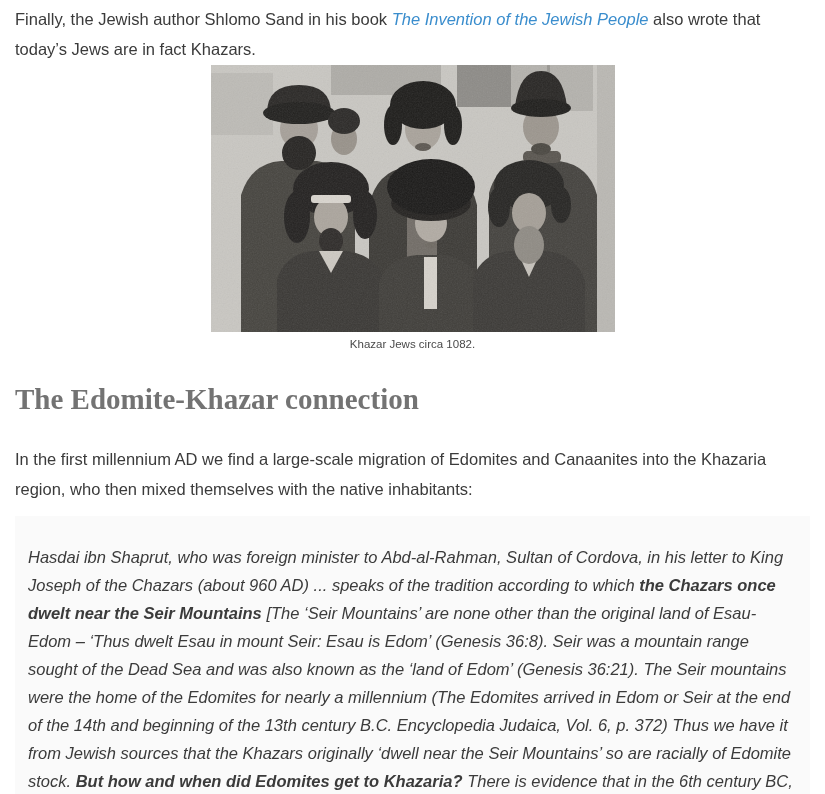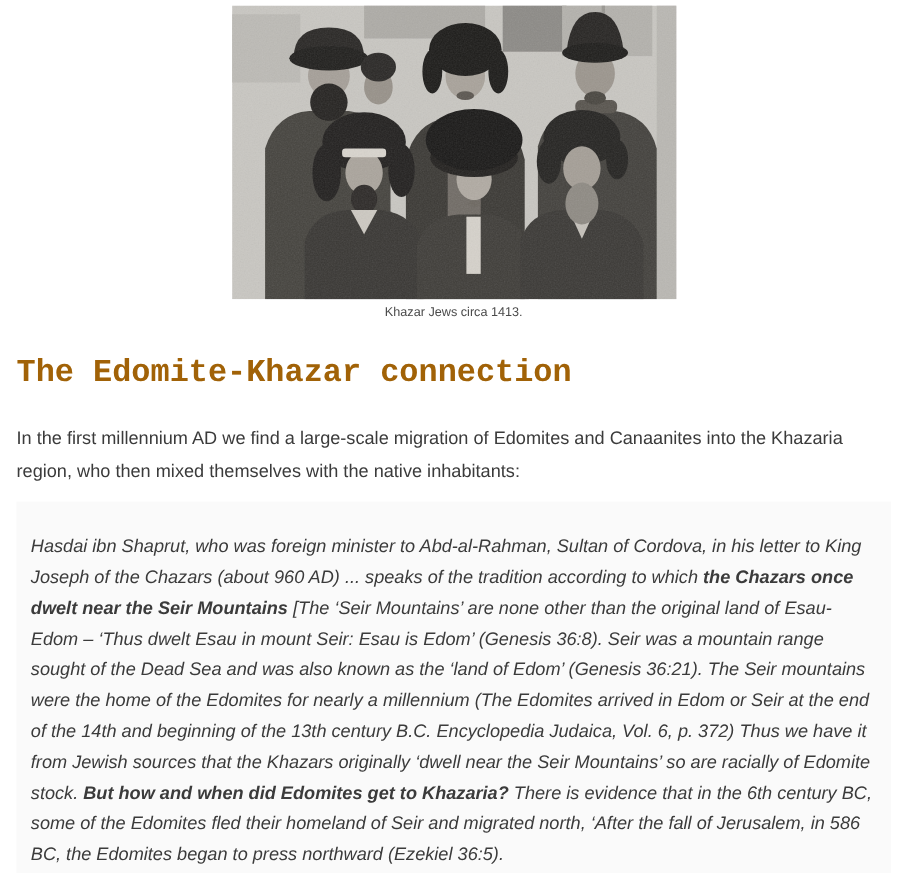--- a/index.html
+++ b/index.html
@@ -32,24 +32,24 @@
   figcaption {
     font-size: 11.5px;
     color: #4a4a4a;
     margin-top: 4px;
     line-height: 16px;
   }
 
   h2.section-heading {
     font-size: 29px;
     font-weight: 800;
-    color: #a16207;
+    color: #737373;
     margin: 30px 0 0 0;
     line-height: 34px;
-    font-family: Liberation Mono, monospace;
+    font-family: Liberation Serif, serif;
   }
 
   p.lead-text { margin-top: 28px; }
 
   blockquote.quote-block {
     margin: 12px 0 0 0;
     background: #fafafa;
     padding: 27px 15px 60px 13px;
     font-style: italic;
     font-size: 16.5px;
@@ -57,20 +57,21 @@
     color: #3b3b3b;
   }
   blockquote.quote-block p { margin: 0; }
   blockquote.quote-block .bold-seg { font-weight: 700; }
 </style>
 </head>
 <body>
 
 <div class="content">
 
+  <p class="body-text"><span>Finally, the Jewish author Shlomo Sand in his book </span><a class="book-link">The Invention of the Jewish People</a><span> also wrote that today’s Jews are in fact Khazars.</span></p>
 
   <figure class="photo-figure">
     <span class="photo-wrap">
       <svg viewBox="0 0 404 267" xmlns="http://www.w3.org/2000/svg">
         <defs>
           <filter id="grain" x="0" y="0" width="100%" height="100%">
             <feTurbulence type="fractalNoise" baseFrequency="0.8" numOctaves="2" stitchTiles="stitch"></feTurbulence>
             <feColorMatrix type="saturate" values="0"></feColorMatrix>
           </filter>
         </defs>
@@ -133,21 +134,21 @@
           <ellipse cx="350" cy="140" rx="10" ry="18" fill="#262523"></ellipse>
           <ellipse cx="318" cy="148" rx="17" ry="20" fill="#a59f97"></ellipse>
           <path d="M262,267 L262,214 Q270,188 300,186 L336,186 Q366,190 374,216 L374,267 Z" fill="#3c3a37"></path>
           <polygon points="306,186 318,212 330,186" fill="#c6c2bb"></polygon>
           <ellipse cx="318" cy="180" rx="15" ry="19" fill="#8f8b84"></ellipse>
         </g>
 
         <rect x="0" y="0" width="404" height="267" filter="url(#grain)" opacity="0.14"></rect>
       </svg>
     </span>
-    <figcaption>Khazar Jews circa 1413.</figcaption>
+    <figcaption>Khazar Jews circa 1082.</figcaption>
   </figure>
 
   <h2 class="section-heading">The Edomite-Khazar connection</h2>
 
   <p class="body-text lead-text">In the first millennium AD we find a large-scale migration of Edomites and Canaanites into the Khazaria region, who then mixed themselves with the native inhabitants:</p>
 
   <blockquote class="quote-block">
     <p><span>Hasdai ibn Shaprut, who was foreign minister to Abd-al-Rahman, Sultan of Cordova, in his letter to King Joseph of the Chazars (about 960 AD) ... speaks of the tradition according to which </span><span class="bold-seg">the Chazars once dwelt near the Seir Mountains</span><span> [The ‘Seir Mountains’ are none other than the original land of Esau-Edom – ‘Thus dwelt Esau in mount Seir: Esau is Edom’ (Genesis 36:8). Seir was a mountain range sought of the Dead Sea and was also known as the ‘land of Edom’ (Genesis 36:21). The Seir mountains were the home of the Edomites for nearly a millennium (The Edomites arrived in Edom or Seir at the end of the 14th and beginning of the 13th century B.C. Encyclopedia Judaica, Vol. 6, p. 372) Thus we have it from Jewish sources that the Khazars originally ‘dwell near the Seir Mountains’ so are racially of Edomite stock. </span><span class="bold-seg">But how and when did Edomites get to Khazaria?</span><span> There is evidence that in the 6th century BC, some of the Edomites fled their homeland of Seir and migrated north, ‘After the fall of Jerusalem, in 586 BC, the Edomites began to press northward (Ezekiel 36:5).</span></p>
 
   </blockquote>

